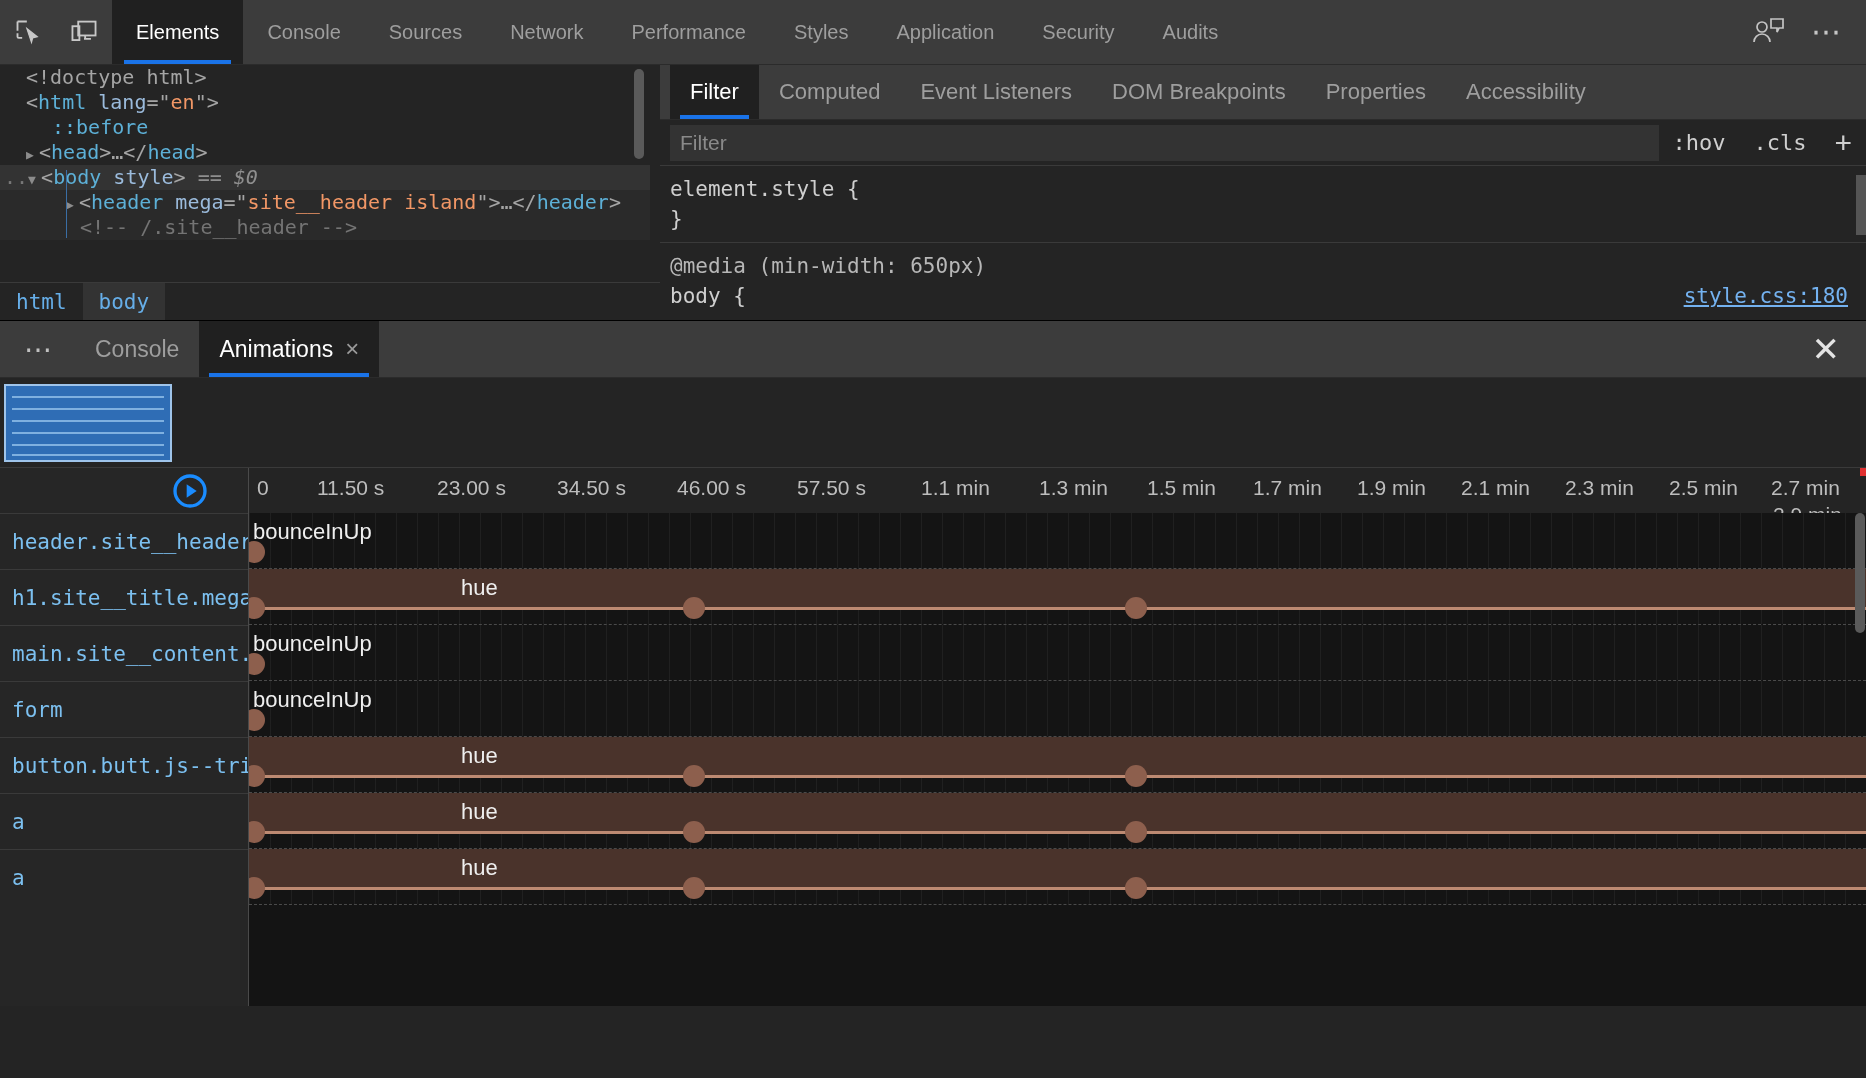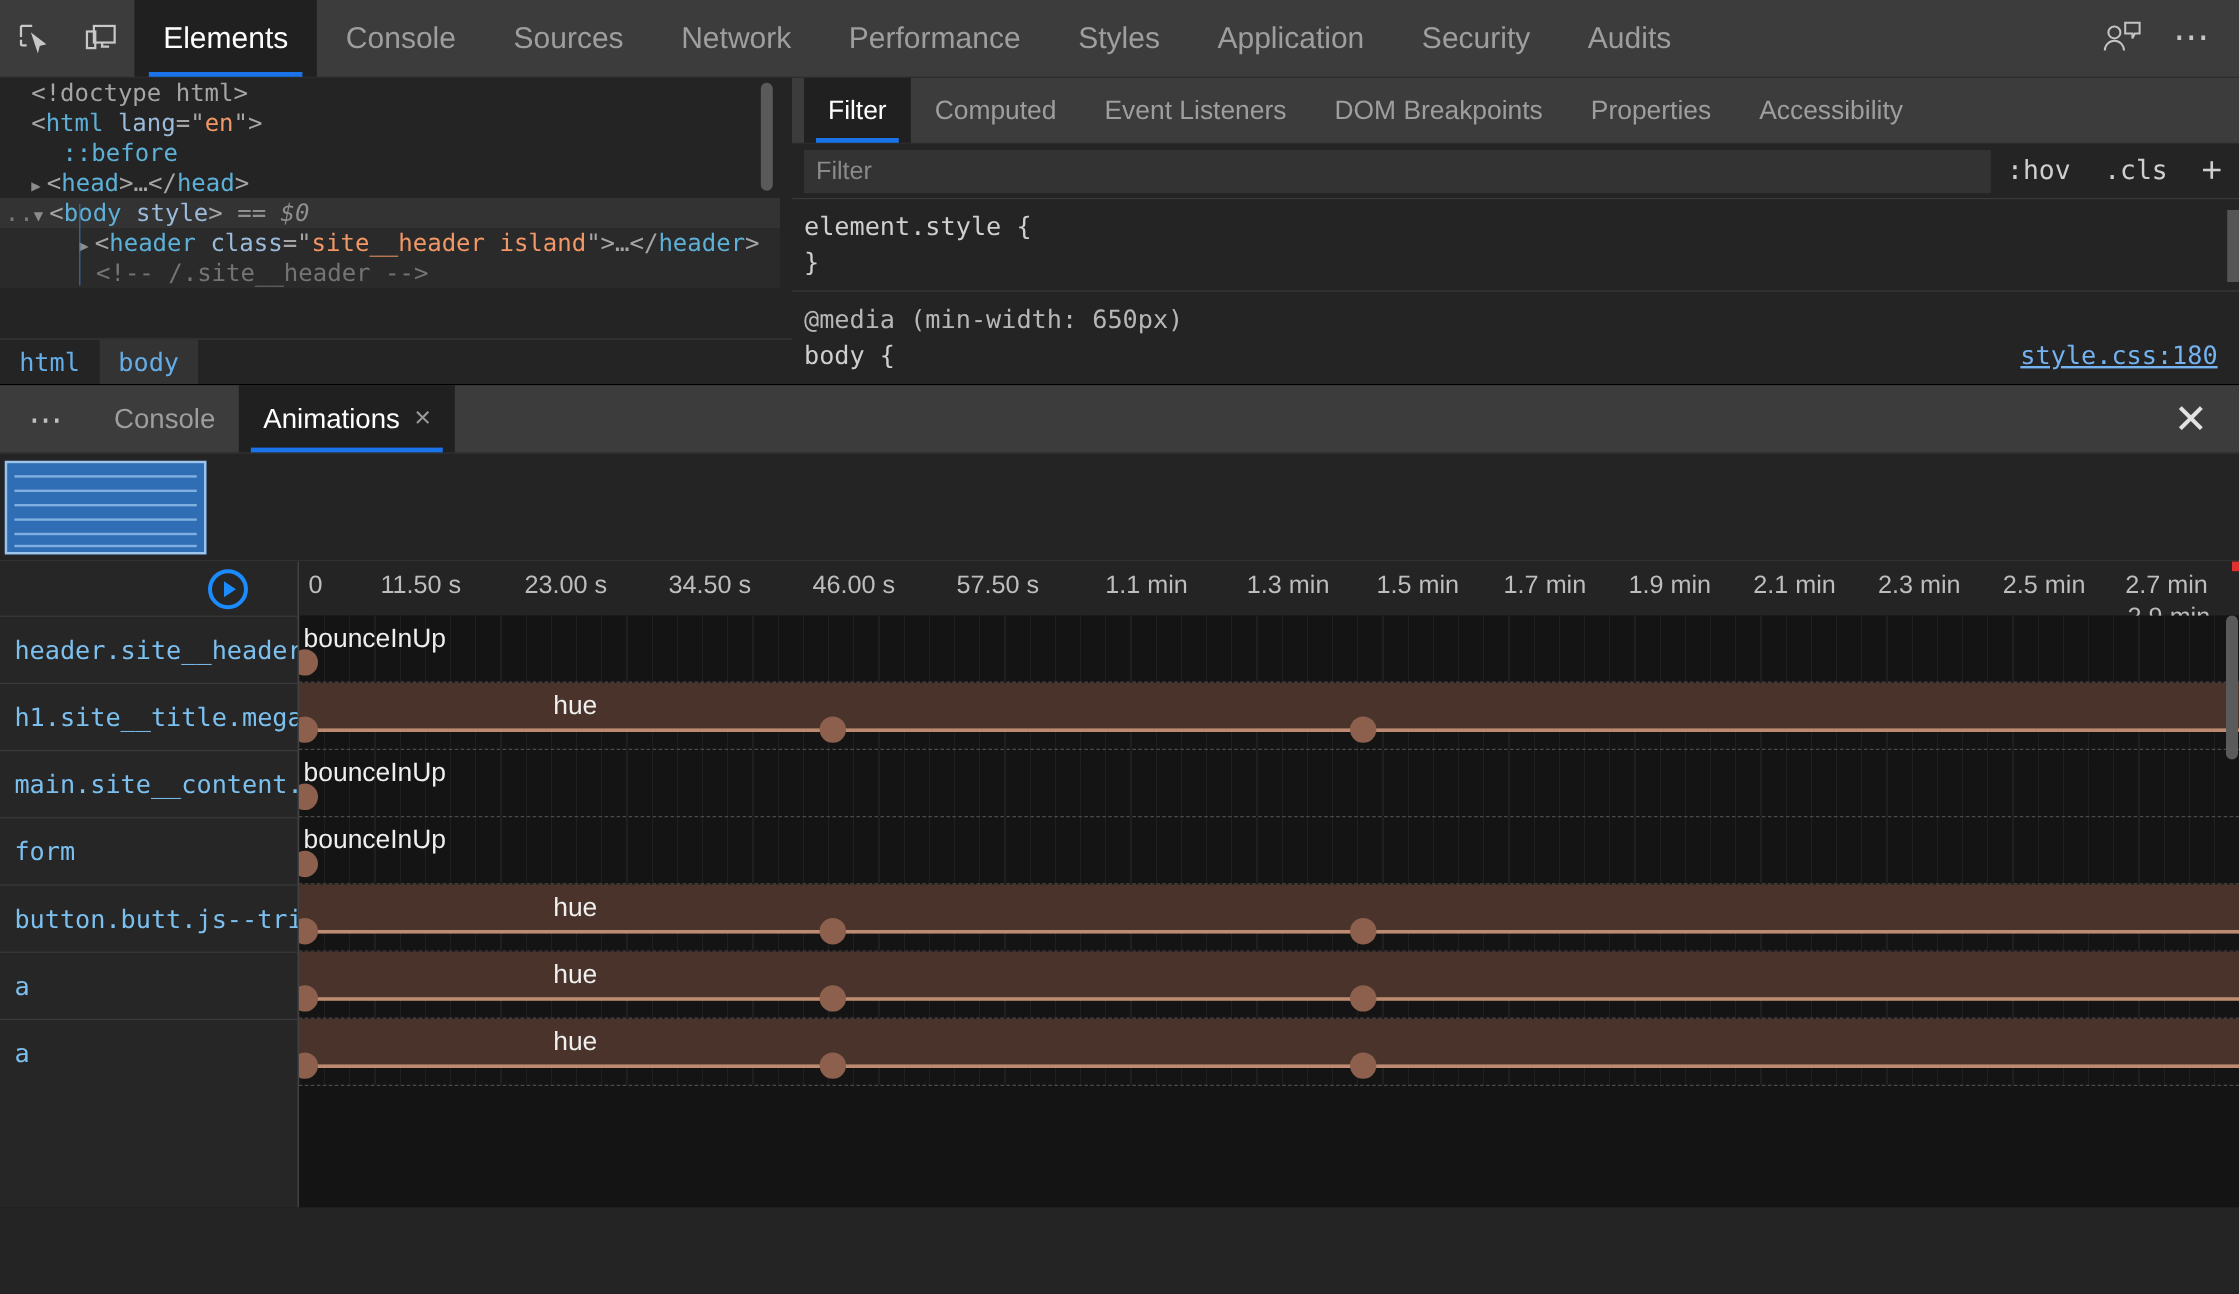--- a/index.html
+++ b/index.html
@@ -18,21 +18,21 @@
     border-bottom: 1px solid #2b2b2b;
     display: flex; align-items: stretch;
   }
   .tb-icon-btn {
     width: 56px; display: flex; align-items: center; justify-content: center;
     cursor: pointer;
   }
   #panel-tabs { display: flex; align-items: stretch; }
   .panel-tab {
     display: flex; align-items: center; padding: 0 24px;
-    font-size: 25px; color: #9e9e9e; cursor: pointer;
+    font-size: 20px; color: #9e9e9e; cursor: pointer;
     position: relative;
   }
   .panel-tab.active {
     color: #ffffff; background: #202020;
   }
   .panel-tab.active::after {
     content: ""; position: absolute; left: 12px; right: 12px; bottom: 0;
     height: 4px; background: #1a73e8;
   }
   #toolbar-right {
@@ -330,21 +330,21 @@
   <div class="dom-line ind2">
     <span class="pseudo">::before</span>
   </div>
   <div class="dom-line ind1">
     <span class="arrow-r">▶</span><span class="pun">&lt;</span><span class="tag">head</span><span class="pun">&gt;</span><span class="pun">…</span><span class="pun">&lt;/</span><span class="tag">head</span><span class="pun">&gt;</span>
   </div>
   <div class="dom-line selected" style="padding-left:4px;">
     <span class="pun" style="color:#787878;">..</span><span class="arrow-d">▼</span><span class="pun">&lt;</span><span class="tag">body</span><span class="pun">&nbsp;</span><span class="attr">style</span><span class="pun">&gt;&nbsp;</span><span class="dollar">== $0</span>
   </div>
   <div class="dom-line child-hl ind3">
-    <span class="arrow-r">▶</span><span class="pun">&lt;</span><span class="tag">header</span><span class="pun">&nbsp;</span><span class="attr">class</span><span class="pun">="</span><span class="val">site__header island</span><span class="pun">"&gt;</span><span class="pun">…</span><span class="pun">&lt;/</span><span class="tag">header</span><span class="pun">&gt;</span>
+    <span class="arrow-r">▶</span><span class="pun">&lt;</span><span class="tag">header</span><span class="pun">&nbsp;</span><span class="attr">mega</span><span class="pun">="</span><span class="val">site__header island</span><span class="pun">"&gt;</span><span class="pun">…</span><span class="pun">&lt;/</span><span class="tag">header</span><span class="pun">&gt;</span>
   </div>
   <div class="dom-line child-hl ind3" style="padding-left:80px;">
     <span class="cmt">&lt;!-- /.site__header --&gt;</span>
   </div>
   <div class="guide-line" style="left:66px; top:105px; height:68px;"></div>
   <div id="dom-scrollbar"></div>
 </div>
 <div id="dom-v-divider"></div>
 
 <div id="breadcrumb">

